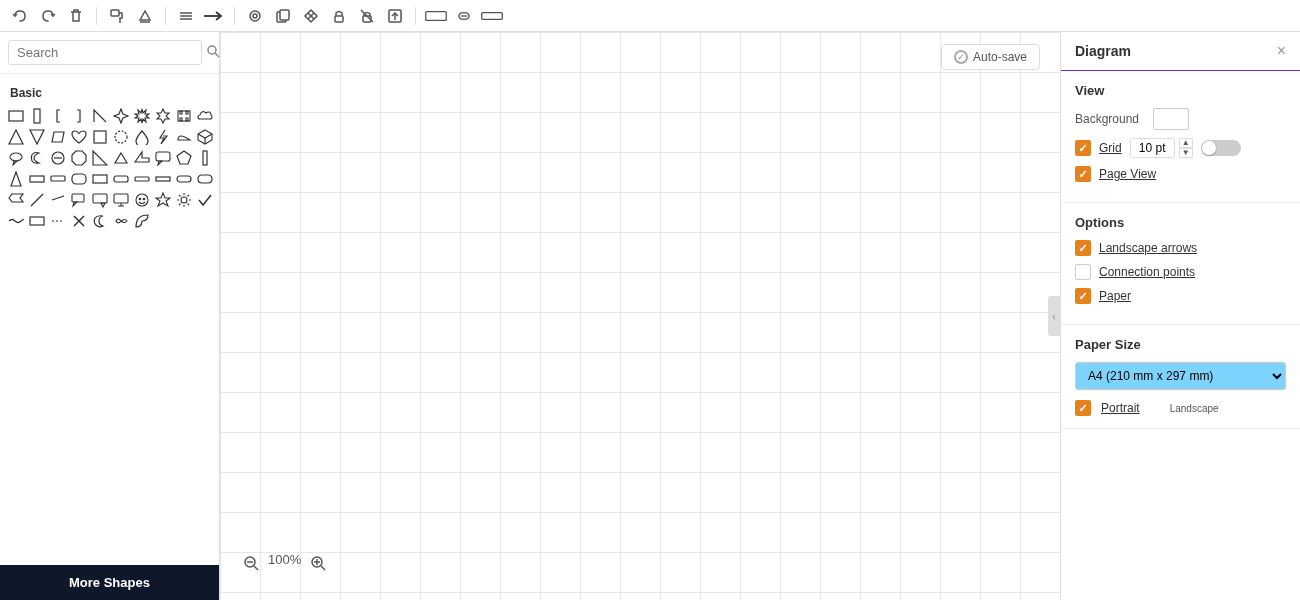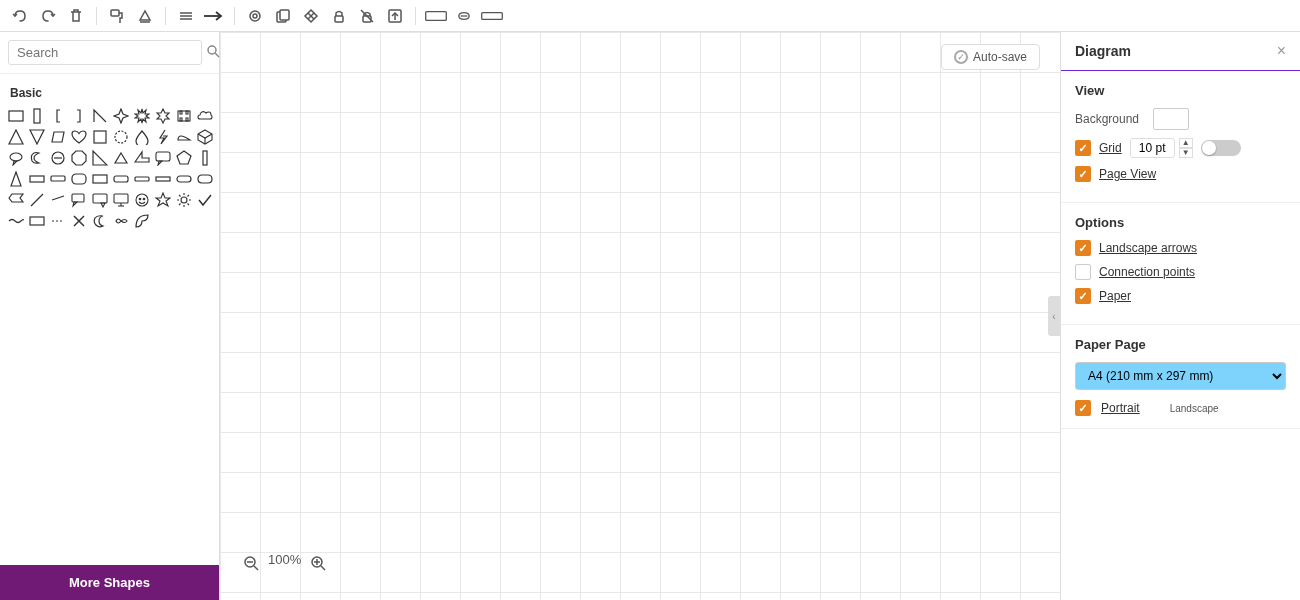--- a/index.html
+++ b/index.html
@@ -84,21 +84,21 @@
     .shape-item {
       width: 20px; height: 20px;
       display: flex; align-items: center; justify-content: center;
       cursor: pointer;
       border: 1px solid transparent;
       border-radius: 2px;
     }
     .shape-item svg { width: 16px; height: 16px; }
 
     #more-shapes-btn {
-      background: #701a75;
+      background: #0f172a;
       color: #fff;
       border: none;
       padding: 10px;
       text-align: center;
       cursor: pointer;
       font-size: 13px;
       font-weight: bold;
       width: 100%;
     }
 
@@ -895,21 +895,21 @@
 
       <div class="prop-row">
         <div class="checkbox-orange">
           <span class="check-mark">✓</span>
         </div>
         <span class="checkbox-label">Paper</span>
       </div>
     </div>
 
     <div class="panel-section">
-      <div class="panel-section-title">Paper Page</div>
+      <div class="panel-section-title">Paper Size</div>
 
       <select class="paper-select">
         <option>A4 (210 mm x 297 mm)</option>
         <option>Letter (216 mm x 279 mm)</option>
         <option>A3 (297 mm x 420 mm)</option>
       </select>
 
       <div class="orient-row">
         <div class="checkbox-orange">
           <span class="check-mark">✓</span>

